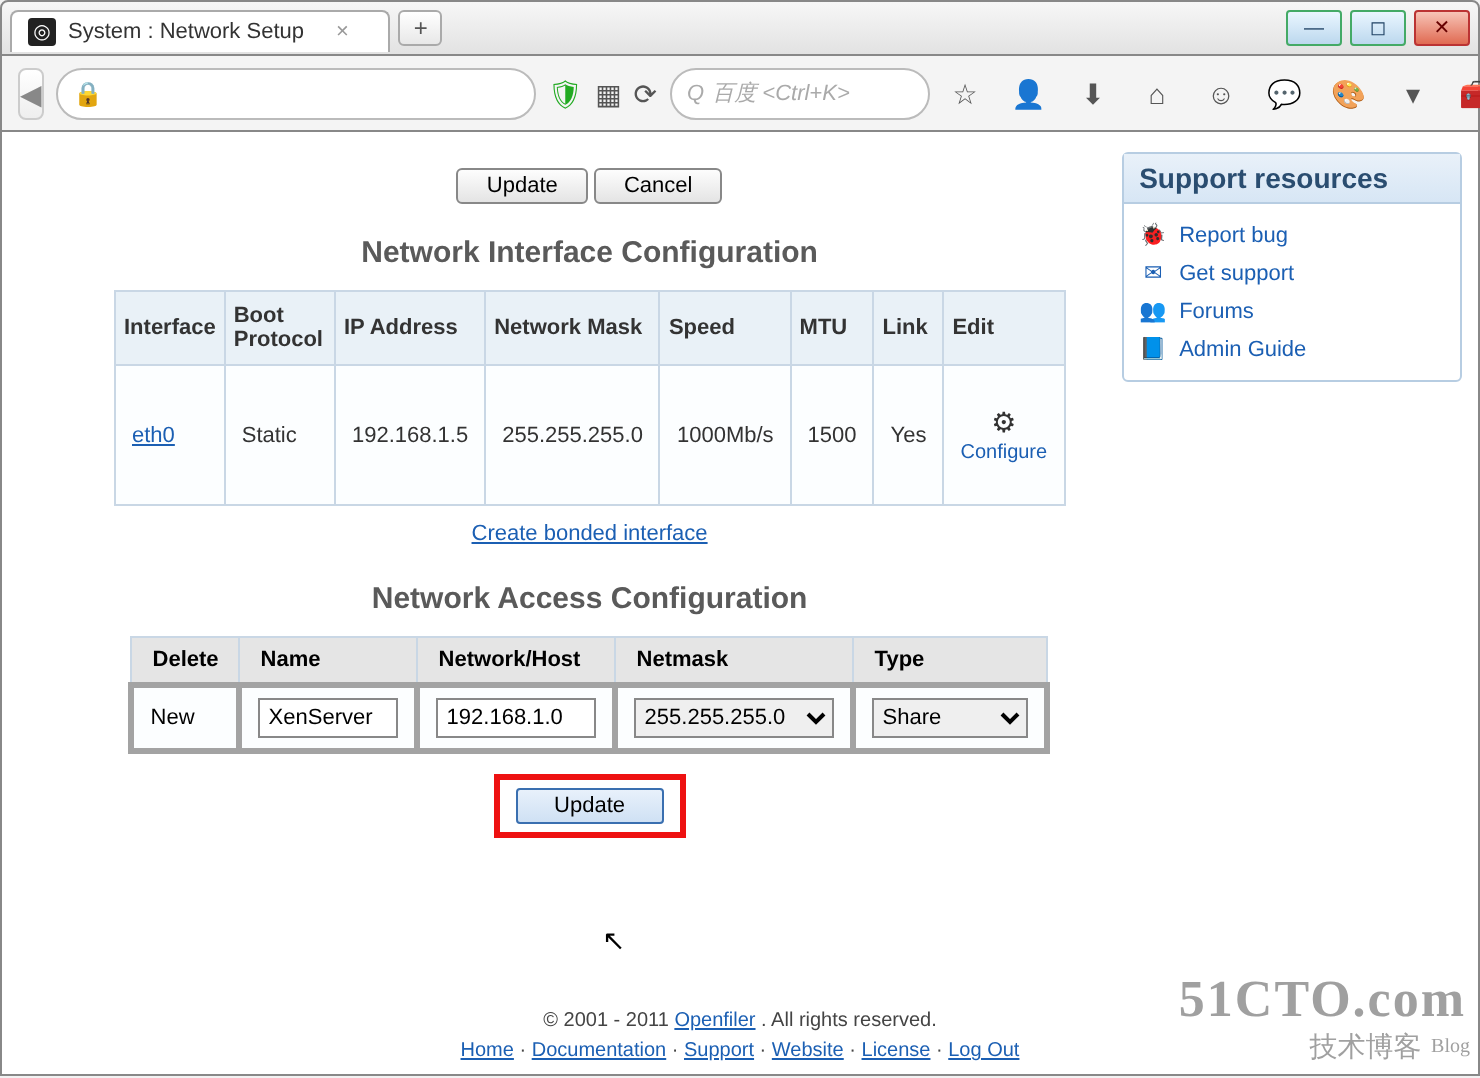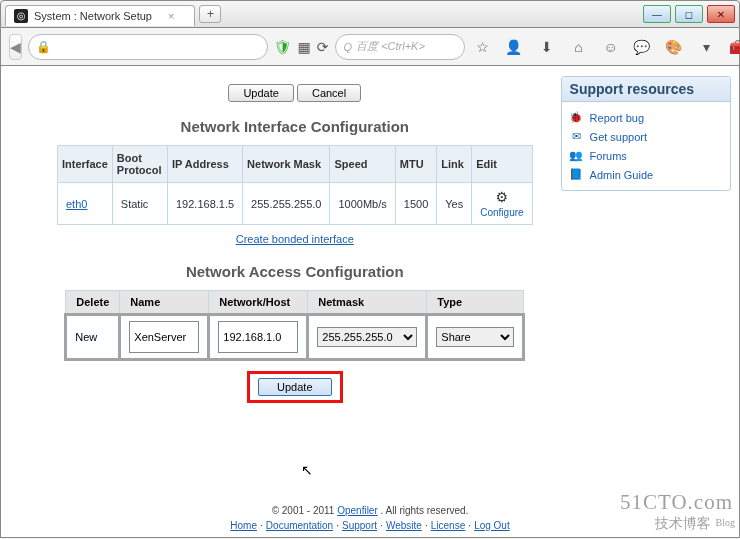--- a/index.html
+++ b/index.html
@@ -152,21 +152,21 @@
     border:1px solid #c9d7e5;
     font-size:11px;
   }
   table.grid th{
     background:#e9f1f7;
     border:1px solid #c9d7e5;
     padding:6px 4px;text-align:left;font-weight:bold;color:#333;
   }
   table.grid td{
     border:1px solid #c9d7e5;
-    padding:6px 8px;color:#333;
+    padding:20px 8px;color:#333;
     background:#fcfeff;
   }
   a.link{color:#1b5fb3;text-decoration:underline;}
   .centered-link{text-align:center;margin:8px 0 18px;}
   .cfg-cell{display:flex;flex-direction:column;align-items:center;gap:2px;font-size:10px;}
   .cfg-cell .icn{font-size:14px;}
   
   table.form-grid{
     border-collapse:collapse;
     border:1px solid #c9d7e5;
@@ -174,21 +174,21 @@
     font-size:11px;
   }
   table.form-grid th{
     background:#e5e5e5;border:1px solid #c9d7e5;
     padding:5px 10px;text-align:left;font-weight:bold;
   }
   table.form-grid td{
     border:3px solid #a3a3a3;padding:5px 8px;background:#fcfeff;
   }
   input.txt{
-    border:1px solid #888;padding:2px 4px;font-size:11px;height:32px;
+    border:1px solid #888;padding:2px 4px;font-size:11px;height:20px;
   }
   select.sel{border:1px solid #888;font-size:11px;height:20px;}
   .update-highlight{
     display:inline-block;
     border:3px solid #e11;
     padding:4px 8px;
     margin-top:10px;
   }
   .update-highlight button{
     border:1px solid #3a6fb0;
@@ -208,21 +208,21 @@
   }
   .footer a{color:#1b5fb3;text-decoration:underline;}
   
   .wm{
     position:absolute;right:6px;bottom:4px;
     color:rgba(120,120,120,0.7);
     font-family:Georgia, serif;
     text-align:right;
     pointer-events:none;
   }
-  .wm .big{font-size:21px;font-weight:normal;letter-spacing:1px;}
+  .wm .big{font-size:26px;font-weight:bold;letter-spacing:1px;}
   .wm .sub{font-size:14px;}
   .wm .blog{font-size:10px;position:relative;top:-2px;left:2px;}
 </style>
 </head>
 <body>
 
 <div class="window-chrome">
   <div class="tab">
     <span class="tab-icon">◎</span>
     <span>System : Network Setup</span>

